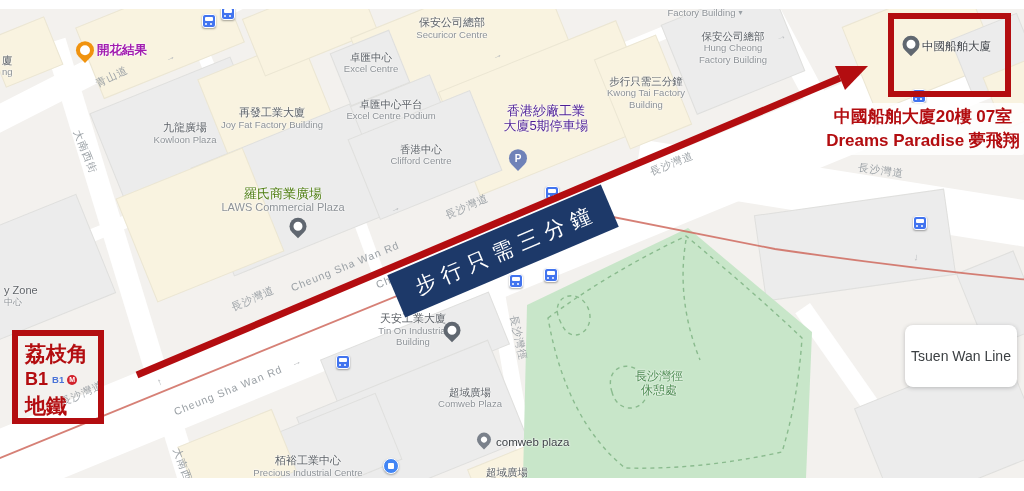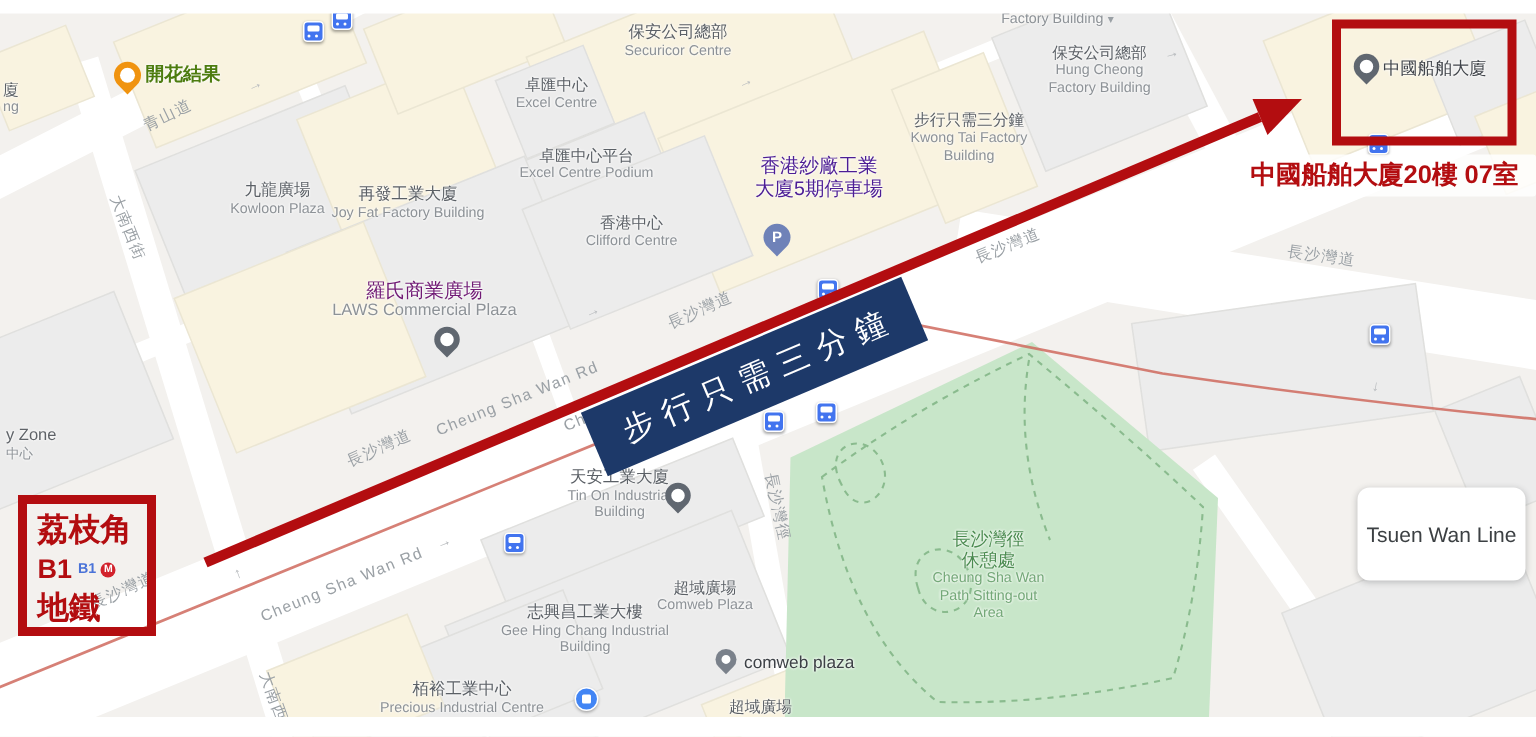--- a/index.html
+++ b/index.html
@@ -11,28 +11,28 @@
   .cream{background:#f9f3e0;}
   .grayb{background:#ececec;}
   #park{position:absolute;left:523px;top:225px;width:292px;height:253px;background:#c8e6c9;z-index:3;
         clip-path:polygon(4px 80px,165px 3px,289px 107px,283px 253px,0px 253px);}
   svg.decor{position:absolute;left:0;top:0;z-index:4;pointer-events:none;}
   svg.ar{position:absolute;left:0;top:0;z-index:25;pointer-events:none;}
   
   .place{position:absolute;transform:translate(-50%,-50%);text-align:center;z-index:10;line-height:1.18;}
   .place .zh{display:block;font-size:11px;color:#5b6066;text-shadow:0 0 2px #fff,0 0 2px #fff;}
   .place .en{display:block;font-size:9.5px;color:#8d9297;text-shadow:0 0 2px #fff,0 0 2px #fff;}
-  .place.lg .zh{font-size:13px;color:#701a75;}
+  .place.lg .zh{font-size:13px;color:#4d7c0f;}
   .place.lg .en{font-size:11px;}
   .place.sm .zh{font-size:10.5px;}
   .place.parking .zh{color:#4c1d95;font-size:13px;}
   .place.parking .en{color:#9aa7c7;font-size:10px;}
   .place.park-lbl .zh{color:#4b8b50;font-size:12px;}
   .place.park-lbl .en{color:#74a878;font-size:9.5px;}
-  .place.poi-orange .zh{color:#4d7c0f;font-size:12.5px;font-weight:bold;white-space:nowrap;}
+  .place.poi-orange .zh{color:#a21caf;font-size:12.5px;font-weight:bold;white-space:nowrap;}
   .place.poi-dark .en{color:#3d4146;font-size:11.5px;white-space:nowrap;}
   .place.boxlbl .zh{font-size:11.5px;color:#41454b;white-space:nowrap;}
   .place.al{transform:translate(0,-50%);text-align:left;}
   .place.yzone{display:flex;flex-direction:column-reverse;}
   .place.yzone .en{font-size:11px;color:#5f6368;}
   .place.yzone .zh{font-size:9px;color:#8d9297;}
   .place.row9{display:flex;align-items:center;gap:3px;white-space:nowrap;}
   .caret{font-size:8px;color:#9aa0a5;}
   .rd{position:absolute;font-size:10.5px;color:#9aa0a5;white-space:nowrap;z-index:9;
       transform:translate(-50%,-50%) rotate(var(--r));letter-spacing:1px;}
@@ -135,20 +135,21 @@
 
     <svg class="ar" width="1024" height="491">
       <line x1="137" y1="375" x2="840" y2="78" stroke="#b30d10" stroke-width="7"></line>
       <polygon points="868,66 845,90 835,66" fill="#b30d10"></polygon>
     </svg>
 
     <div class="dbox"></div>
 
     <div class="dnote">
       <div>中國船舶大廈20樓 07室</div>
+      <div>Dreams Paradise 夢飛翔</div>
     </div>
 
     <div class="obox">
       <div class="o1">荔枝角</div>
       <div class="o2">
         <span class="ob1">B1</span>
         <span class="ob1s">B1</span>
         <span class="mtr-mini">M</span>
       </div>
       <div class="o1">地鐵</div>
@@ -167,21 +168,21 @@
         <span class="en">Excel Centre</span>
       </div>
       <div class="place sm" style="left: 391px; top: 110px;">
         <span class="zh">卓匯中心平台</span>
         <span class="en">Excel Centre Podium</span>
       </div>
       <div class="place " style="left: 185px; top: 133px;">
         <span class="zh">九龍廣場</span>
         <span class="en">Kowloon Plaza</span>
       </div>
-      <div class="place " style="left: 272px; top: 118px; width: 140px; margin-top: 18px;">
+      <div class="place " style="left: 272px; top: 118px; width: 140px;">
         <span class="zh">再發工業大廈</span>
         <span class="en">Joy Fat Factory Building</span>
       </div>
       <div class="place parking" style="left: 546px; top: 118px; width: 100px;">
         <span class="zh">香港紗廠工業</span>
         <span class="zh">大廈5期停車場</span>
       </div>
       <div class="place sm" style="left: 646px; top: 92px; width: 78px;">
         <span class="zh">步行只需三分鐘</span>
         <span class="en">Kwong Tai Factory Building</span>
@@ -199,39 +200,34 @@
         <span class="en">LAWS Commercial Plaza</span>
       </div>
       <div class="place sm" style="left: 421px; top: 155px;">
         <span class="zh">香港中心</span>
         <span class="en">Clifford Centre</span>
       </div>
       <div class="place " style="left: 413px; top: 330px; width: 95px;">
         <span class="zh">天安工業大廈</span>
         <span class="en">Tin On Industrial Building</span>
       </div>
-      <div class="place " style="left: 390px; top: 420px; width: 120px;">
-        <span class="zh">志興昌工業大樓</span>
-        <span class="en">Gee Hing Chang Industrial Building</span>
-      </div>
       <div class="place sm" style="left: 470px; top: 398px; width: 90px;">
         <span class="zh">超域廣場</span>
         <span class="en">Comweb Plaza</span>
       </div>
       <div class="place poi-dark al" style="left: 496px; top: 443px;">
         <span class="en">comweb plaza</span>
       </div>
       <div class="place " style="left: 308px; top: 466px; width: 150px;">
         <span class="zh">栢裕工業中心</span>
         <span class="en">Precious Industrial Centre</span>
       </div>
       <div class="place park-lbl" style="left: 659px; top: 383px; width: 76px;">
         <span class="zh">長沙灣徑</span>
         <span class="zh">休憩處</span>
-        <span class="en">Cheung Sha Wan Path Sitting-out Area</span>
       </div>
       <div class="place poi-dark al boxlbl" style="left: 922px; top: 47px;">
         <span class="zh">中國船舶大廈</span>
       </div>
       <div class="place al yzone" style="left: 4px; top: 296px;">
         <span class="zh">中心</span>
         <span class="en">y Zone</span>
       </div>
       <div class="place sm" style="left: 507px; top: 472px;">
         <span class="zh">超域廣場</span>

